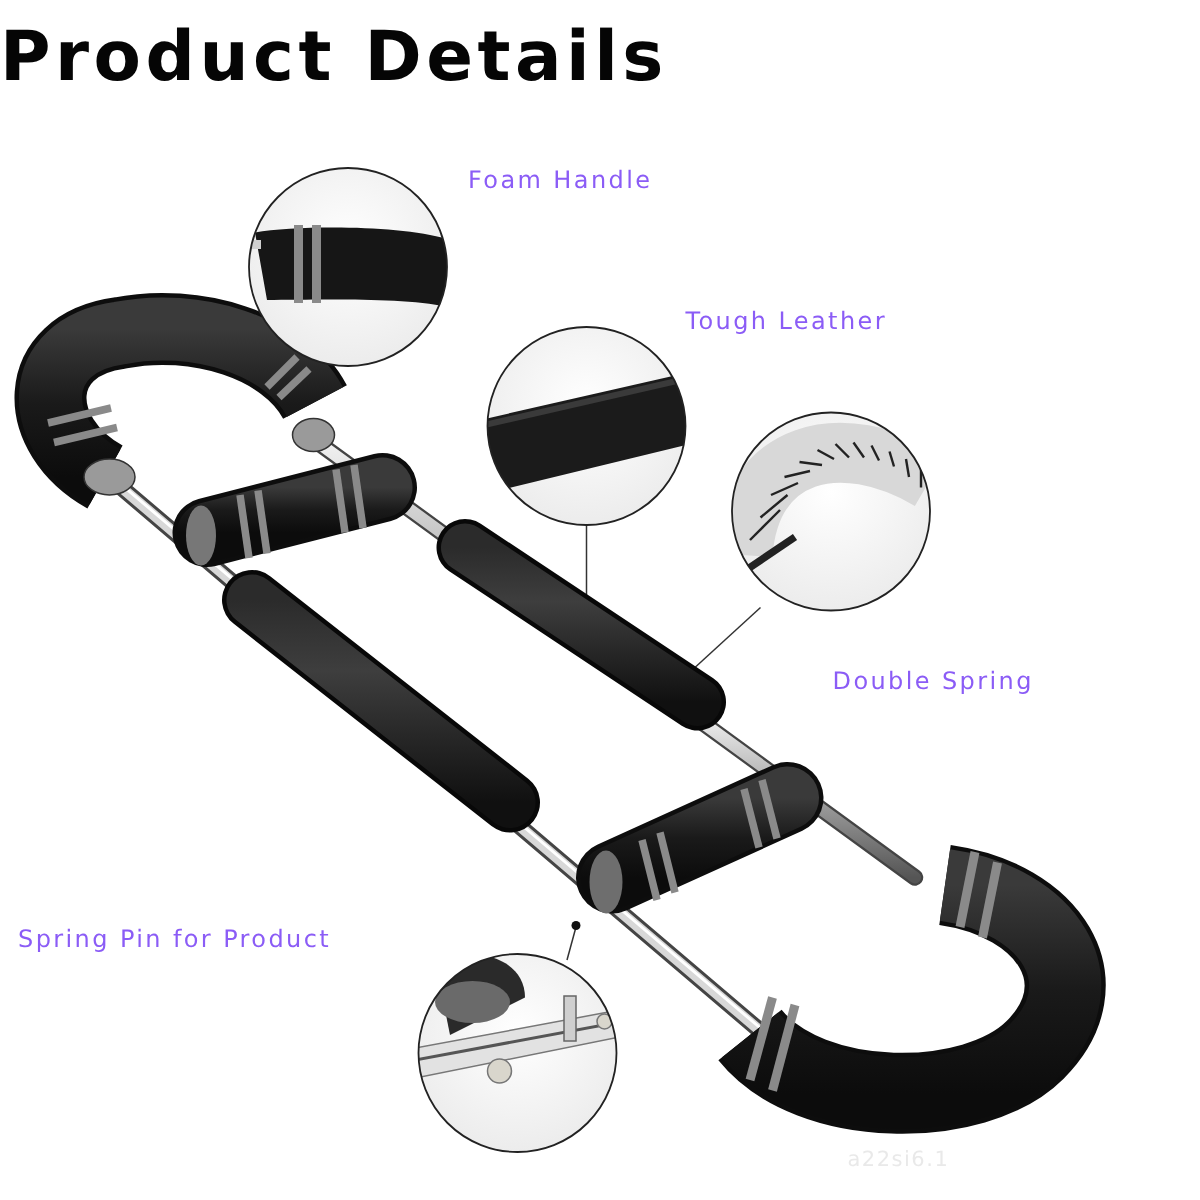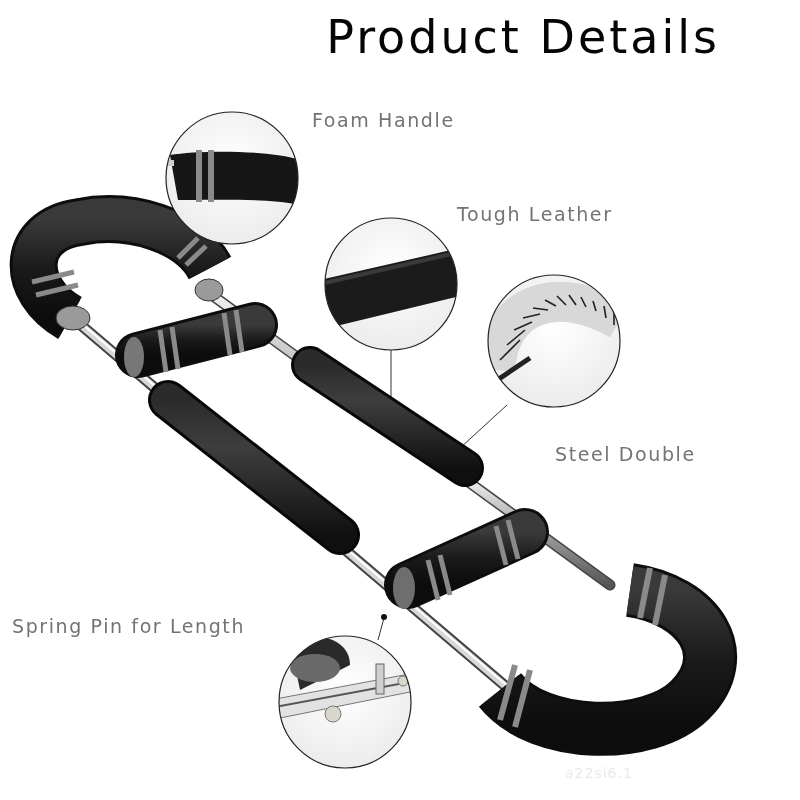--- a/index.html
+++ b/index.html
@@ -1,27 +1,27 @@
 <!DOCTYPE html>
 <html><head>
 <meta charset="utf-8">
 <style>
   html, body { margin: 0; padding: 0; background: #ffffff; }
   #stage {
     position: relative; width: 800px; height: 800px; overflow: hidden;
     background: #ffffff; font-family: "DejaVu Sans", sans-serif; color: #111;
   }
   .title {
-    position: absolute; left: 0; top: 10px; width: 720px; text-align: right;
-    font-family: "DejaVu Sans", sans-serif; font-weight: normal; font-size: 46px;
+    position: absolute; left: 0; top: 10px; width: 720px; text-align: left;
+    font-family: "DejaVu Sans", sans-serif; font-weight: bold; font-size: 46px;
     letter-spacing: 3px; color: #050505;
   }
   .label {
-    position: absolute; font-family: "DejaVu Sans", sans-serif; font-size: 19px;
-    letter-spacing: 1.6px; color: #737373; line-height: 28px; white-space: nowrap;
+    position: absolute; font-family: "DejaVu Sans", sans-serif; font-size: 16px;
+    letter-spacing: 1.6px; color: #8b5cf6; line-height: 28px; white-space: nowrap;
   }
   .label span { display: block; }
   svg.art { position: absolute; left: 0; top: 0; }
   .watermark {
     position: absolute; left: 565px; top: 765px; font-size: 14px; color: #e9e9e9;
     letter-spacing: 1px; font-family: "DejaVu Sans", sans-serif;
   }
 </style>
 </head>
 <body>
@@ -192,20 +192,20 @@
         <circle cx="333" cy="714" r="8" fill="#d9d6cc" stroke="#777"></circle>
         <circle cx="403" cy="681" r="5" fill="#d9d6cc" stroke="#777"></circle>
       </g>
       <circle cx="345" cy="702" r="66" fill="none" stroke="#222" stroke-width="1.2"></circle>
     </g>
   </svg>
 
   <div class="label" style="left:312px; top:106px;">Foam Handle</div>
   <div class="label" style="left:457px; top:200px;text-align:right;">Tough Leather</div>
   <div class="label" style="left:555px; top:440px;">
-    <span>Steel Double</span>
+    <span>Double Spring</span>
   </div>
   <div class="label" style="left:12px; top:612px;">
-    <span>Spring Pin for Length</span>
+    <span>Spring Pin for Product</span>
   </div>
 
   <div class="watermark">a22si6.1</div>
 </div>
 
 </body></html>

